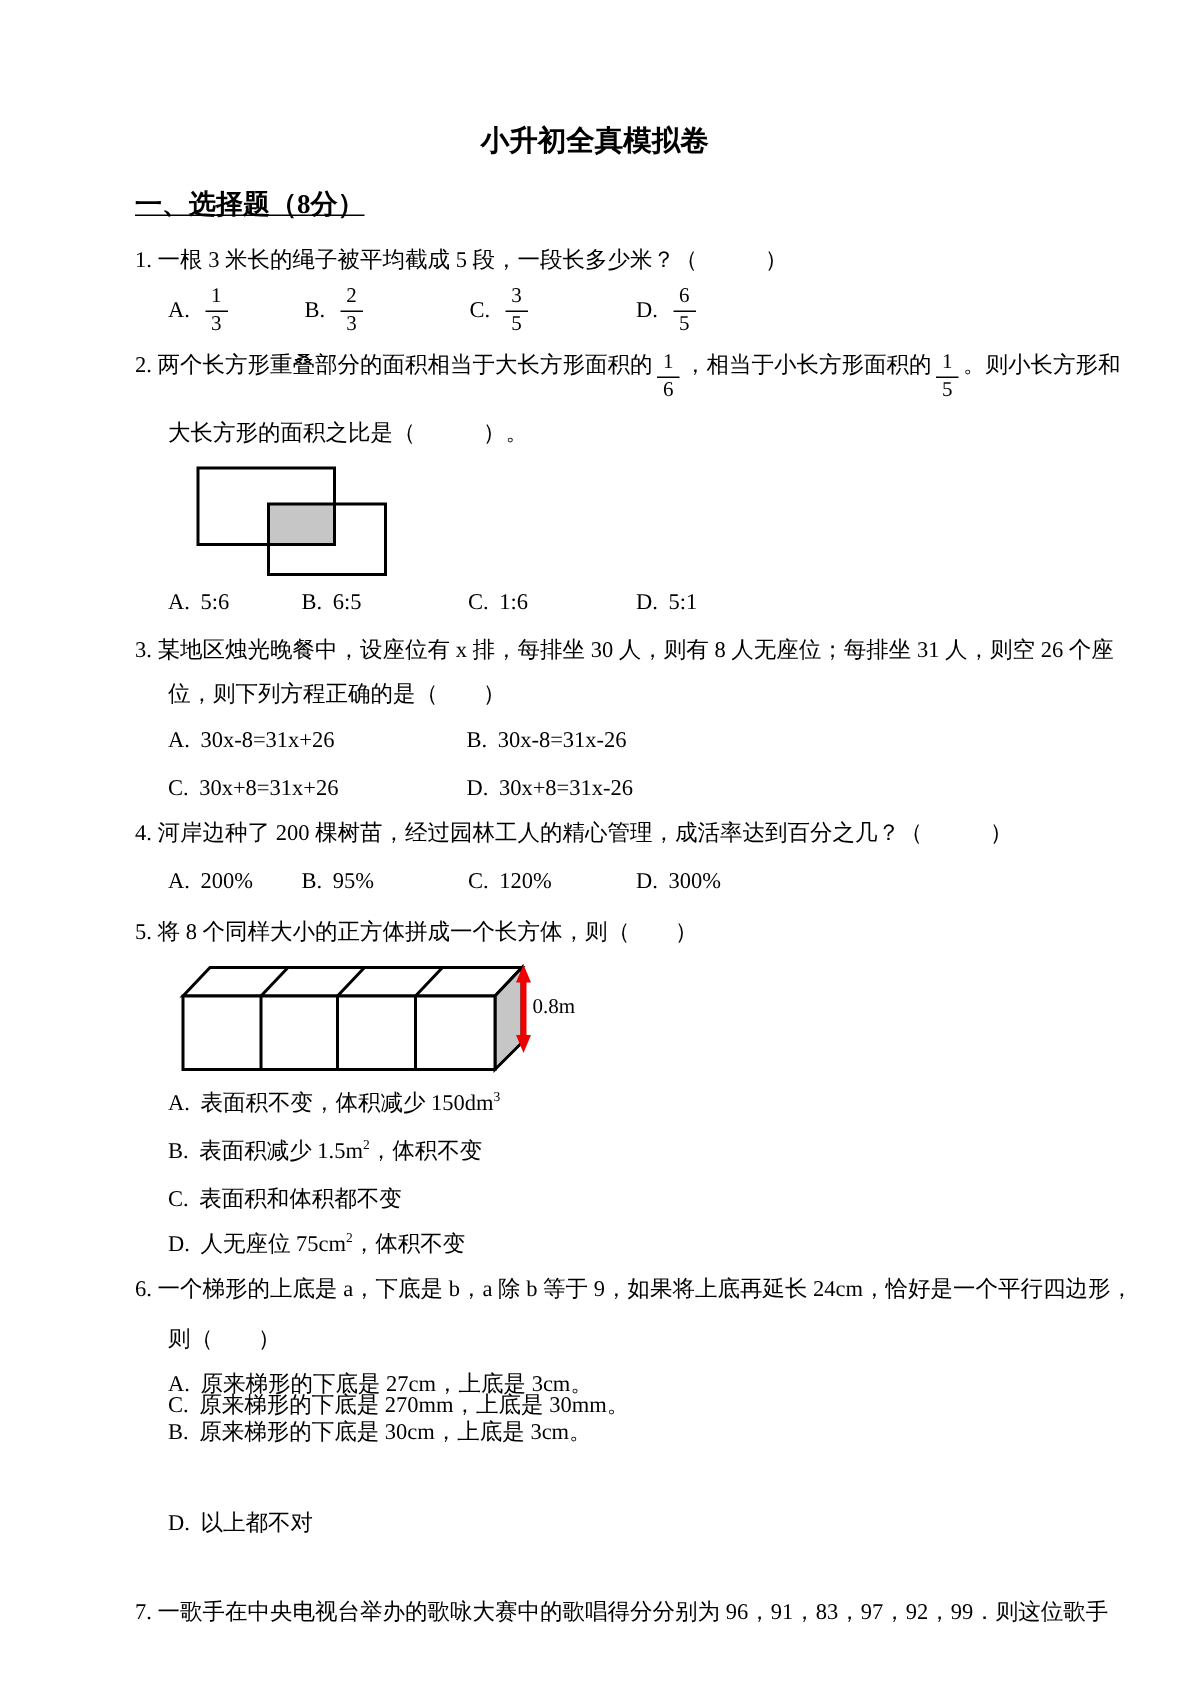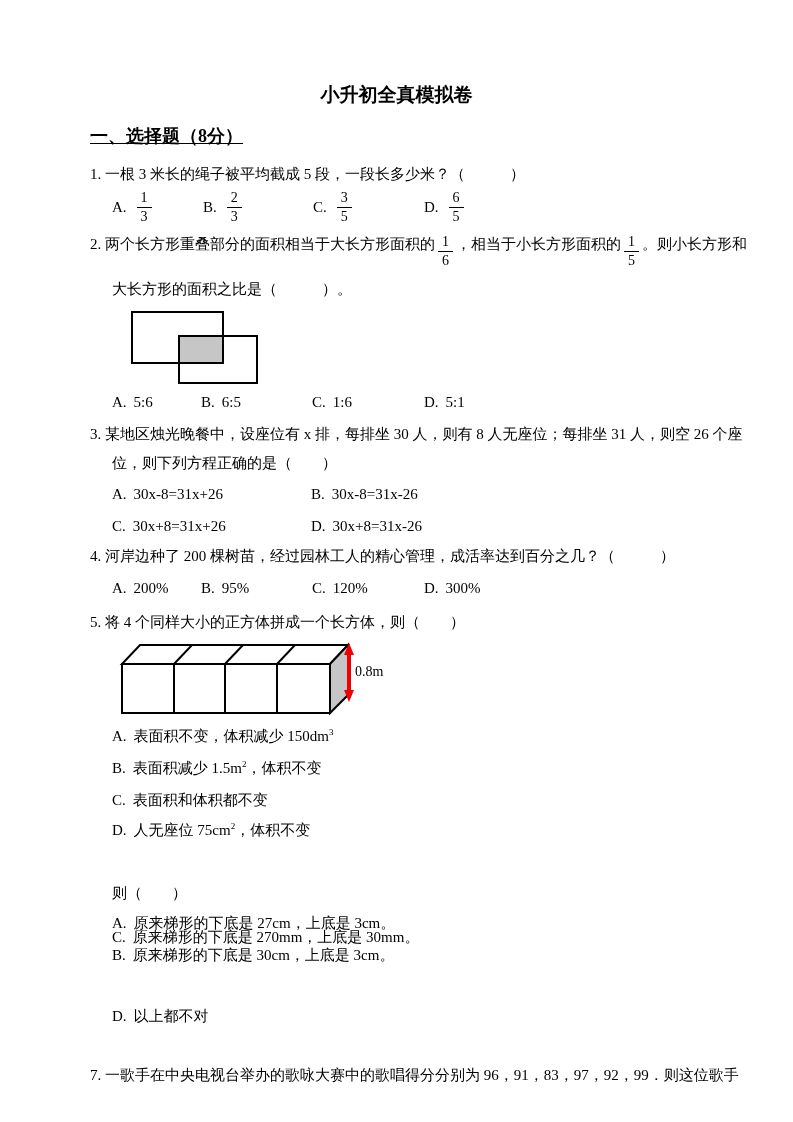--- a/index.html
+++ b/index.html
@@ -137,21 +137,21 @@
     <div class="opt" style="left:312px">
         <span class="olabel">C.</span>
         <span>120%</span>
       </div>
     <div class="opt" style="left:424px">
         <span class="olabel">D.</span>
         <span>300%</span>
       </div>
   </div>
 
-  <div class="line" style="top:613px">5. 将 4 个同样大小的正方体拼成一个长方体，则（　　）</div>
+  <div class="line" style="top:613px">5. 将 8 个同样大小的正方体拼成一个长方体，则（　　）</div>
 
   <svg class="fig" style="left:100px;top:638px" width="300" height="82">
     <polygon points="22,26 40,7 248,7 230,26" fill="#ffffff" stroke="#000000" stroke-width="2"></polygon>
     <line x1="74" y1="26" x2="92" y2="7" stroke="#000000" stroke-width="2"></line>
     <line x1="125" y1="26" x2="143" y2="7" stroke="#000000" stroke-width="2"></line>
     <line x1="177" y1="26" x2="195" y2="7" stroke="#000000" stroke-width="2"></line>
     <polygon points="230,26 248,7 248,57 230,75" stroke="#000000" stroke-width="2" fill="#c6c6c6"></polygon>
     <rect x="22" y="26" width="208" height="49" fill="#ffffff" stroke="#000000" stroke-width="2"></rect>
     <line x1="74" y1="26" x2="74" y2="75" stroke="#000000" stroke-width="2"></line>
     <line x1="125" y1="26" x2="125" y2="75" stroke="#000000" stroke-width="2"></line>
@@ -160,20 +160,21 @@
     <polygon points="249,5 244,17 254,17" fill="#f00000"></polygon>
     <polygon points="249,64 244,52 254,52" fill="#f00000"></polygon>
   </svg>
   <span class="dimlabel">0.8m</span>
 
   <div class="line indent" style="top:727px"><span class="olabel">A.</span><span>表面积不变，体积减少 150dm</span><sup>3</sup><span></span></div>
   <div class="line indent" style="top:759px"><span class="olabel">B.</span><span>表面积减少 1.5m</span><sup>2</sup><span>，体积不变</span></div>
   <div class="line indent" style="top:791px"><span class="olabel">C.</span><span>表面积和体积都不变</span><sup></sup><span></span></div>
   <div class="line indent" style="top:821px"><span class="olabel">D.</span><span>人无座位 75cm</span><sup>2</sup><span>，体积不变</span></div>
 
+  <div class="line" style="top:851px">6. 一个梯形的上底是 a，下底是 b，a 除 b 等于 9，如果将上底再延长 24cm，恰好是一个平行四边形，</div>
   <div class="line indent" style="top:884px">则（　　）</div>
   <div class="line indent" style="top:914px"><span class="olabel">A.</span><span>原来梯形的下底是 27cm，上底是 3cm。</span></div>
   <div class="line indent" style="top:946px"><span class="olabel">B.</span><span>原来梯形的下底是 30cm，上底是 3cm。</span></div>
   <div class="line indent" style="top:928px"><span class="olabel">C.</span><span>原来梯形的下底是 270mm，上底是 30mm。</span></div>
   <div class="line indent" style="top:1007px"><span class="olabel">D.</span><span>以上都不对</span></div>
 
   <div class="line" style="top:1066px">7. 一歌手在中央电视台举办的歌咏大赛中的歌唱得分分别为 96，91，83，97，92，99．则这位歌手</div>
 
 </div>
 

